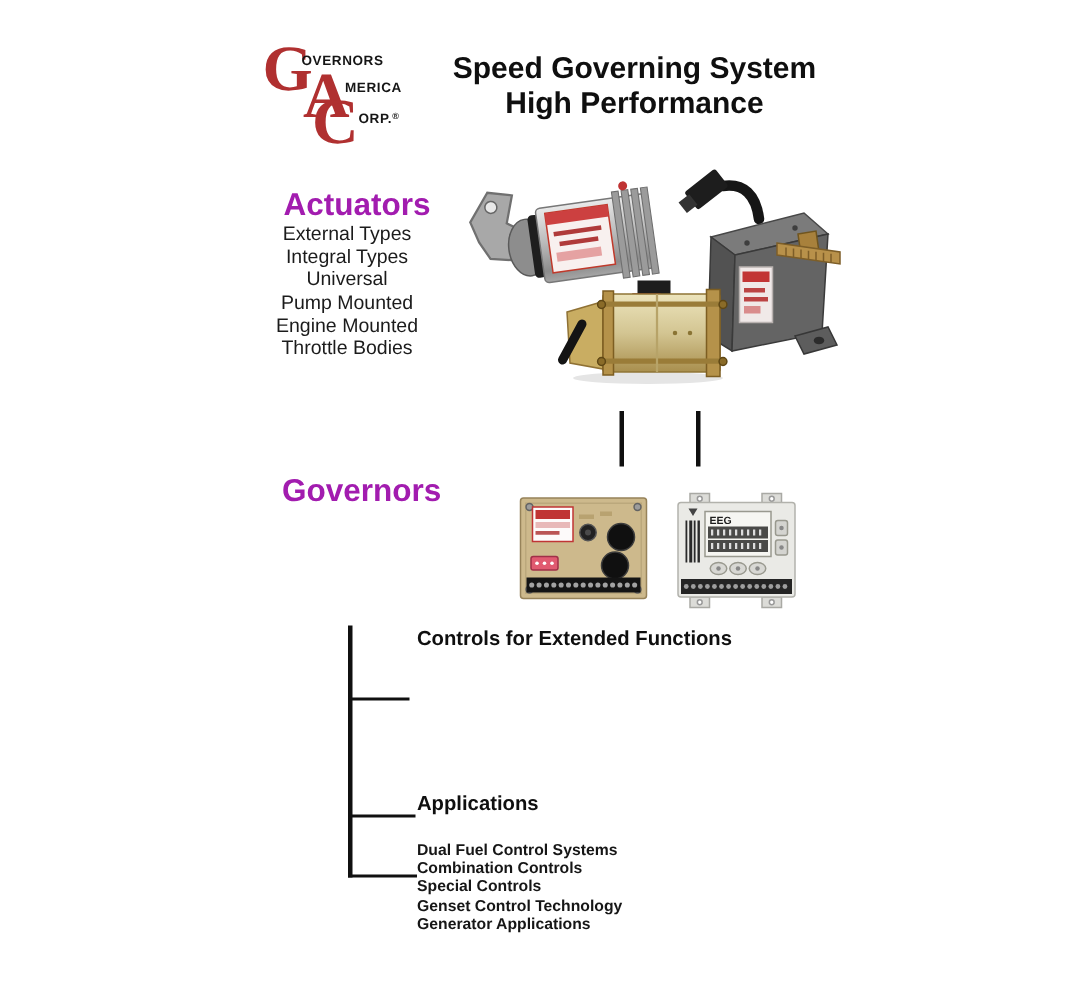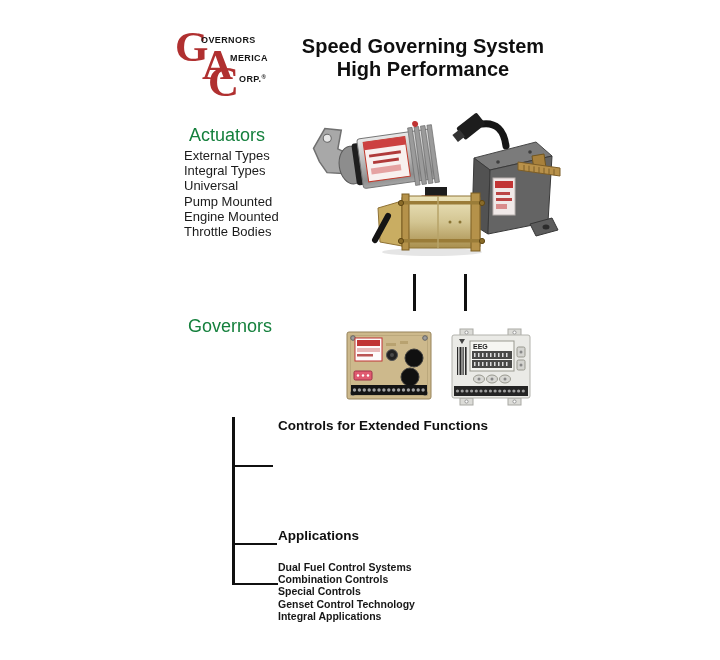--- a/index.html
+++ b/index.html
@@ -3,22 +3,22 @@
 <meta charset="utf-8">
 <style>
   html,body{margin:0;padding:0;background:#fff;}
   .page{position:relative;width:720px;height:660px;background:#ffffff;
         font-family:"Liberation Sans",sans-serif;color:#111;overflow:hidden;}
   .logo-letter{position:absolute;font-family:"Liberation Serif",serif;font-weight:bold;
                color:#B03030;font-size:43px;line-height:1;}
   .logo-word{position:absolute;font-size:9px;font-weight:bold;color:#151515;letter-spacing:.4px;}
   .title{position:absolute;left:278px;top:35px;width:290px;text-align:center;
          font-size:20px;font-weight:bold;line-height:23px;color:#0f0f0f;}
-  .h1{position:absolute;font-size:18px;font-weight:normal;color:#15803d;}
-  .list{position:absolute;font-size:13px;line-height:15.2px;color:#1b1b1b;}
+  .h1{position:absolute;font-size:21px;font-weight:bold;color:#a21caf;}
+  .list{position:absolute;font-size:13px;line-height:15.2px;color:#1b1b1b;text-align:center;}
   .h2{position:absolute;font-size:13.5px;font-weight:bold;color:#0f0f0f;}
   .sublist{position:absolute;font-size:10.5px;line-height:14.8px;color:#2e2e2e;}
   .boldlist{position:absolute;font-size:10.5px;line-height:12.2px;font-weight:bold;color:#161616;}
   .line{position:absolute;background:#101010;}
   .photo{position:absolute;}
 </style>
 </head>
 <body>
 
 <div class="page">
@@ -265,16 +265,16 @@
 
   <div class="h2" style="left:278px;top:418px">Controls for Extended Functions</div>
 
   <div class="h2" style="left:278px;top:528px">Applications</div>
 
   <div class="boldlist" style="left:278px;top:561px">
     <div>Dual Fuel Control Systems</div>
     <div>Combination Controls</div>
     <div>Special Controls</div>
     <div>Genset Control Technology</div>
-    <div>Integral Applications</div>
+    <div>Generator Applications</div>
   </div>
 
 </div>
 
 </body></html>

